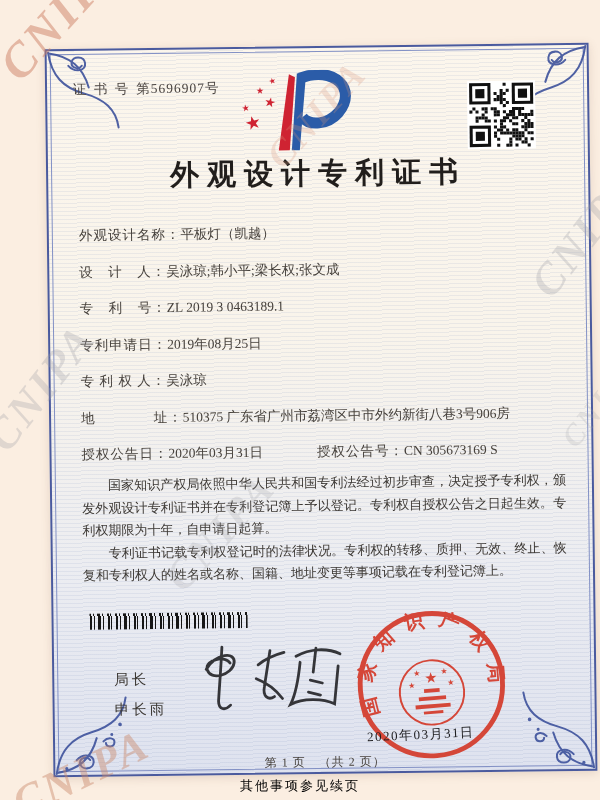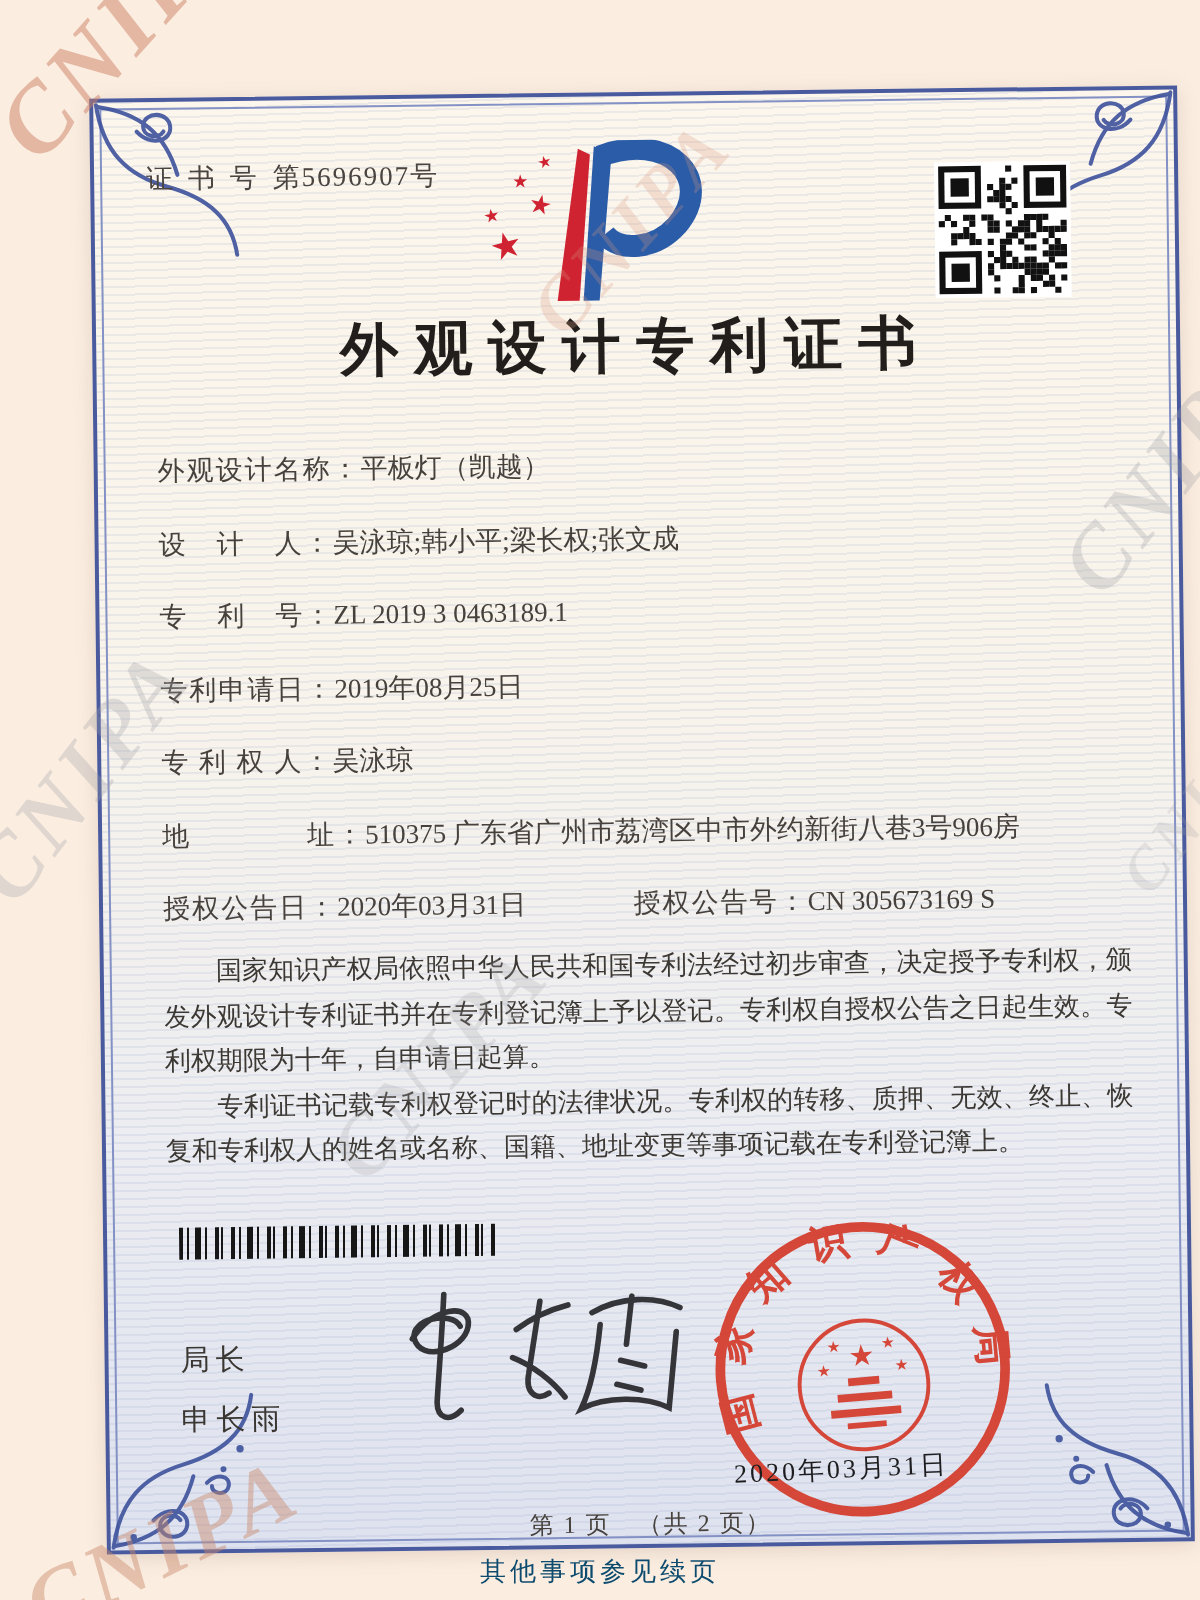--- a/index.html
+++ b/index.html
@@ -74,37 +74,37 @@
     position:absolute;left:36px;top:563px;width:158px;height:16px;
     background:repeating-linear-gradient(90deg,
       #161616 0 2px, transparent 2px 4px,
       #161616 4px 5px, transparent 5px 8px,
       #161616 8px 11px, transparent 11px 13px,
       #161616 13px 14px, transparent 14px 18px,
       #161616 18px 20px, transparent 20px 21px,
       #161616 21px 22px, transparent 22px 26px);
   }
   .director{position:absolute;left:36px;top:620px;font-size:14.5px;color:#3a3631;letter-spacing:3px;}
-  .director div{margin-bottom:11px;}
+  .director div{margin-bottom:11px;margin-left:24px;}
   .signature{position:absolute;left:138px;top:594px;width:156px;height:76px;}
 
   .seal{position:absolute;left:299px;top:560px;width:156px;height:156px;transform:rotate(-4deg);}
   .seal svg{width:100%;height:100%;opacity:.92;}
   .seal-date{
     position:absolute;left:312px;top:679px;
     font-size:13px;color:#1d1d1f;letter-spacing:1.5px;
     transform:rotate(-2deg);z-index:3;
   }
   .page-indicator{
     position:absolute;left:0;top:706px;width:100%;text-align:center;
     font-size:12px;color:#46413c;letter-spacing:1px;
   }
   .footer-note{
     position:absolute;left:0;top:777px;width:100%;text-align:center;
-    font-size:13px;color:#0c4a6e;letter-spacing:2px;z-index:2;
+    font-size:13px;color:#000000;letter-spacing:2px;z-index:2;
   }
 </style>
 </head>
 <body>
 
 <div id="screen">
 
   <span class="wm" style="left:-18px;top:-14px;font-size:48px;color:rgba(205,128,102,.5);transform:rotate(-48deg);">CNIPA</span>
   <span class="wm" style="left:252px;top:92px;font-size:38px;color:rgba(216,150,124,.26);transform:rotate(-48deg);z-index:2;">CNIPA</span>
   <span class="wm" style="left:512px;top:208px;font-size:44px;color:rgba(158,158,164,.30);transform:rotate(-52deg);z-index:2;">CNIPA</span>

